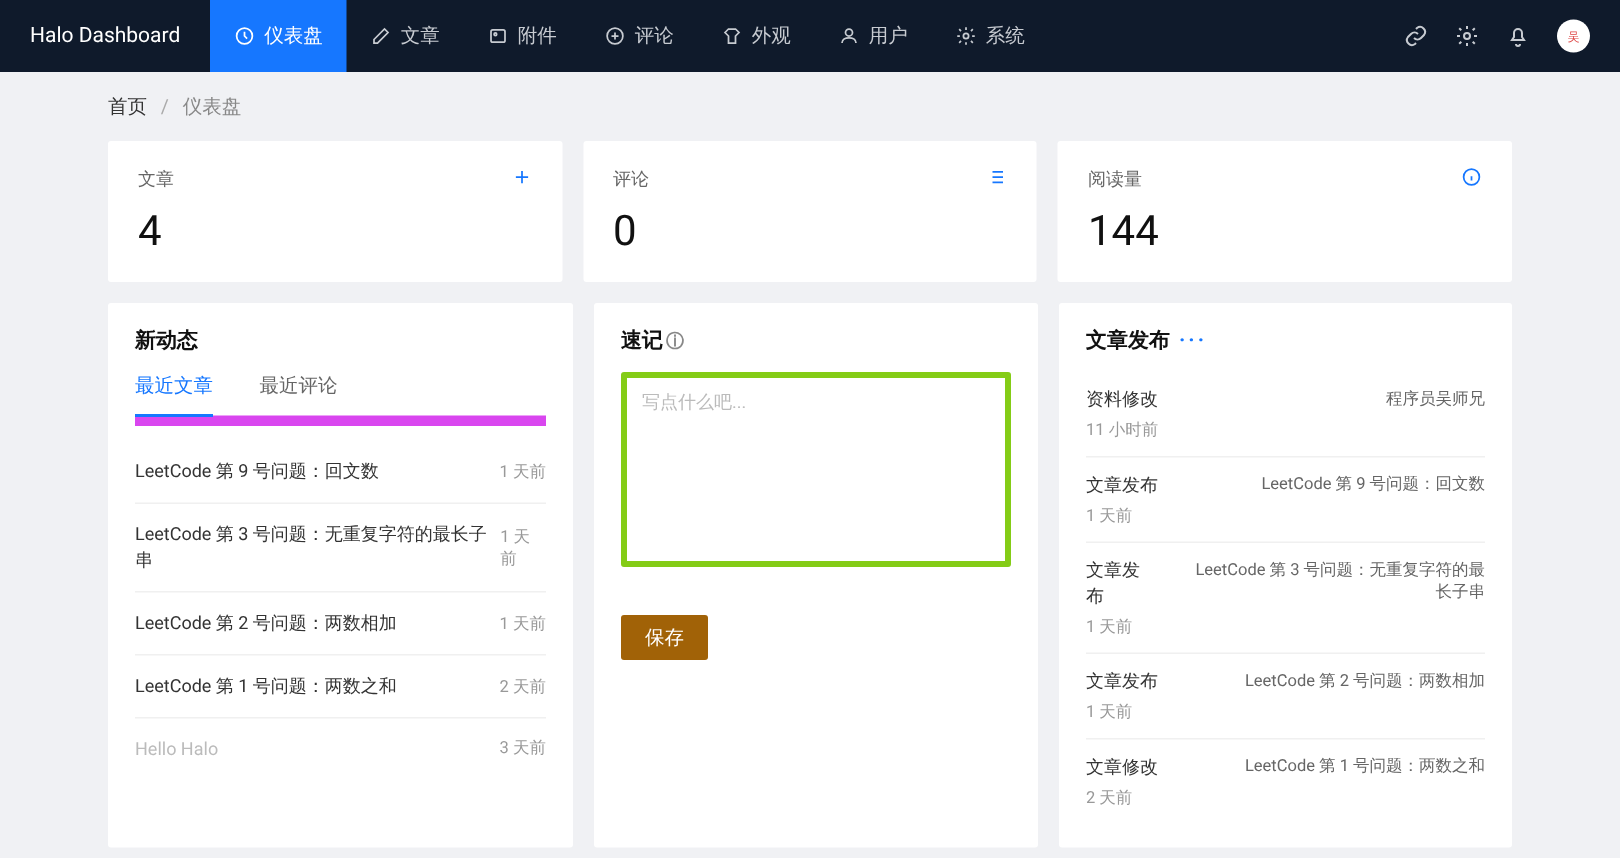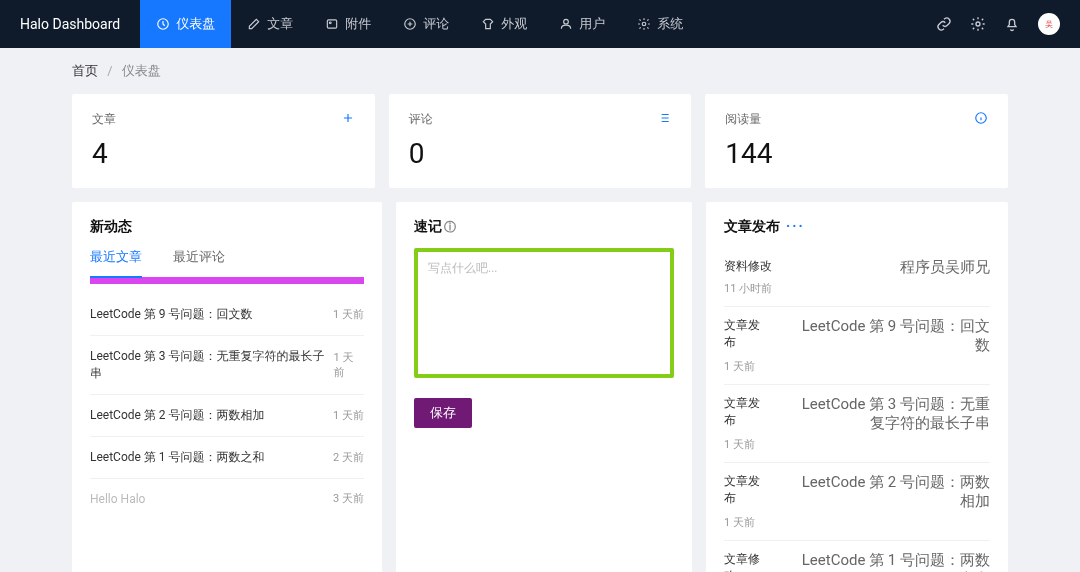--- a/index.html
+++ b/index.html
@@ -36,26 +36,26 @@
 .tab{font-size:13px;padding-bottom:10px;color:#666;cursor:pointer}
 .tab.active{color:#1677ff;border-bottom:2px solid #1677ff;margin-bottom:-1px}
 .post-list{}
 .post-item{display:flex;justify-content:space-between;align-items:center;padding:12px 0;border-bottom:1px solid #f0f0f0;font-size:12px}
 .post-item:last-child{border-bottom:none}
 .post-title{color:#333}
 .post-title.muted{color:#bbb}
 .post-time{color:#999;font-size:11px}
 .note-area{width:100%;height:130px;border:4px solid #84cc16;border-radius:2px;padding:8px 10px;font-size:12px;resize:none;outline:none;color:#333}
 .note-area::placeholder{color:#bbb}
-.save-btn{margin-top:16px;background:#701a75;color:#fff;border:none;padding:6px 16px;font-size:13px;border-radius:2px;cursor:pointer}
+.save-btn{margin-top:28px;background:#a16207;color:#fff;border:none;padding:6px 16px;font-size:13px;border-radius:2px;cursor:pointer}
 .log-item{padding:10px 0;border-bottom:1px solid #f0f0f0}
 .log-item:last-child{border-bottom:none}
 .log-row{display:flex;justify-content:space-between;align-items:flex-start;gap:20px}
 .log-type{font-size:12px;color:#333}
-.log-detail{font-size:15px;color:#666;text-align:right;max-width:200px}
+.log-detail{font-size:11px;color:#666;text-align:right;max-width:200px}
 .log-time{font-size:11px;color:#999;margin-top:4px}
 </style>
 </head>
 <body>
 
 <div class="topbar">
   <div class="brand">Halo Dashboard</div>
   <div class="nav">
     <div class="nav-item active">
       <svg viewBox="0 0 24 24" fill="none" stroke="currentColor" stroke-width="2">

